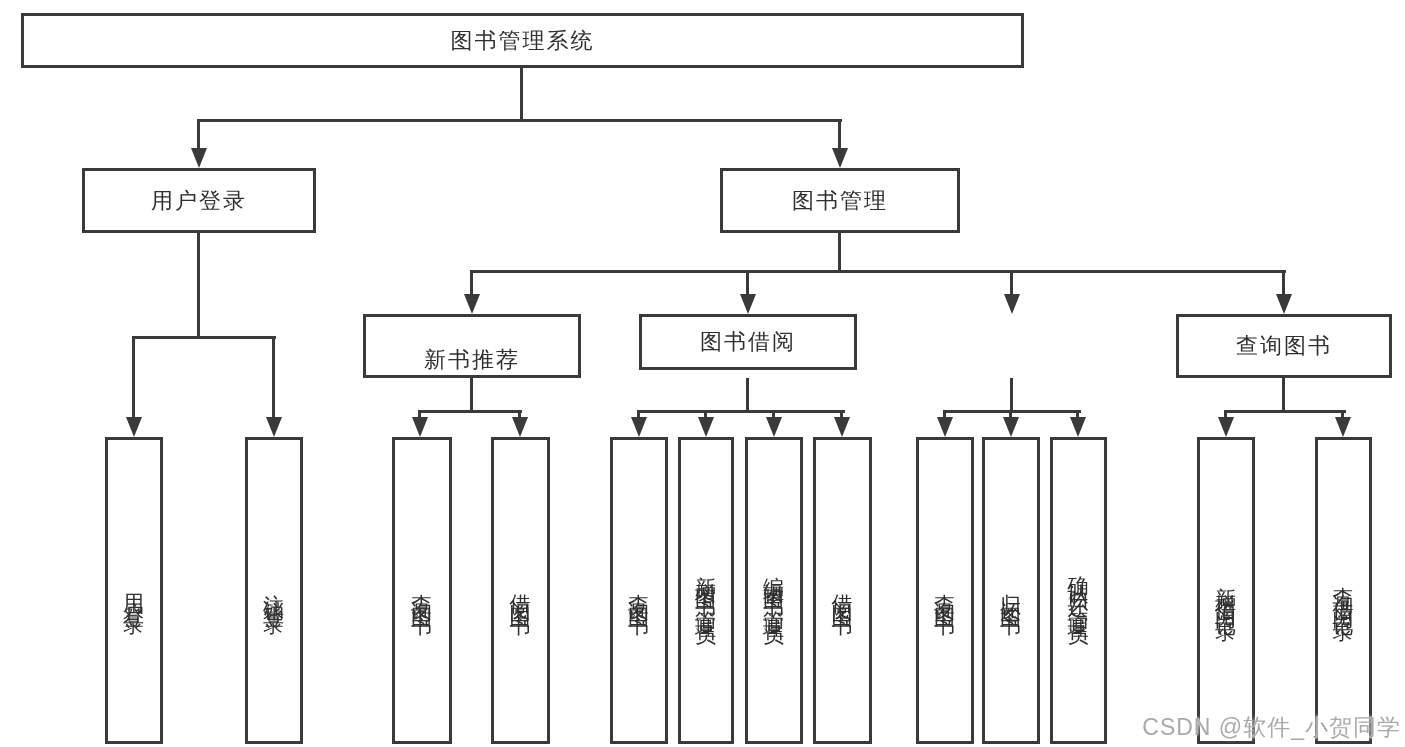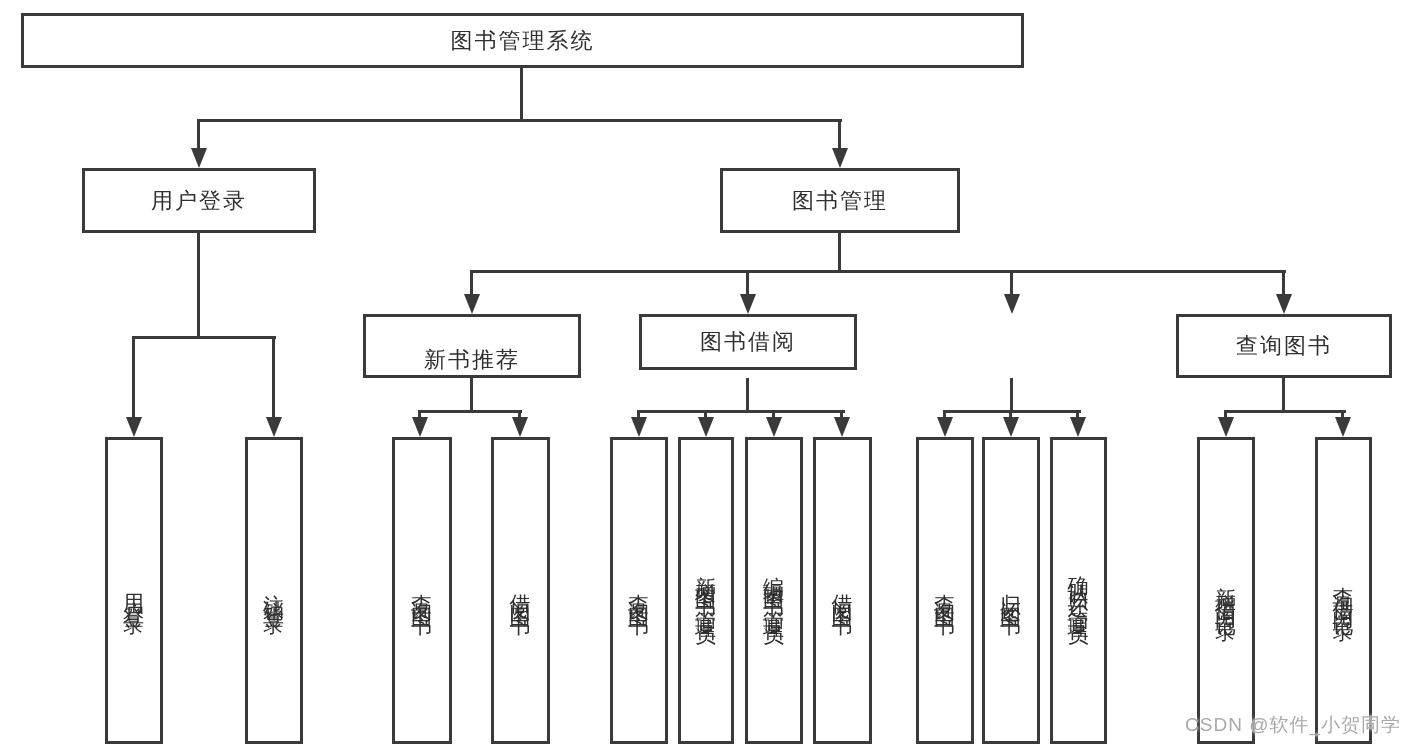--- a/index.html
+++ b/index.html
@@ -20,21 +20,21 @@
     font-size:21px;letter-spacing:7px;color:#2f2f2f;line-height:1;
   }
   .hline{position:absolute;height:3px;background:#3a3a3a;}
   .vline{position:absolute;width:3px;background:#3a3a3a;}
   .arrow{
     position:absolute;width:0;height:0;
     border-left:8px solid transparent;border-right:8px solid transparent;
     border-top:20px solid #3a3a3a;
   }
   .watermark{
-    position:absolute;right:4px;top:712px;font-size:19px;letter-spacing:1px;
+    position:absolute;right:4px;top:712px;font-size:23px;letter-spacing:1px;
     color:#a9a9a9;text-shadow:0 0 2px #ffffff,0 0 4px #ffffff;white-space:nowrap;
   }
 </style>
 </head>
 <body>
 
 <div id="stage">
 
   <div class="box" style="left:21px;top:13px;width:1003px;height:55px;">
     <span>图书管理系统</span>

